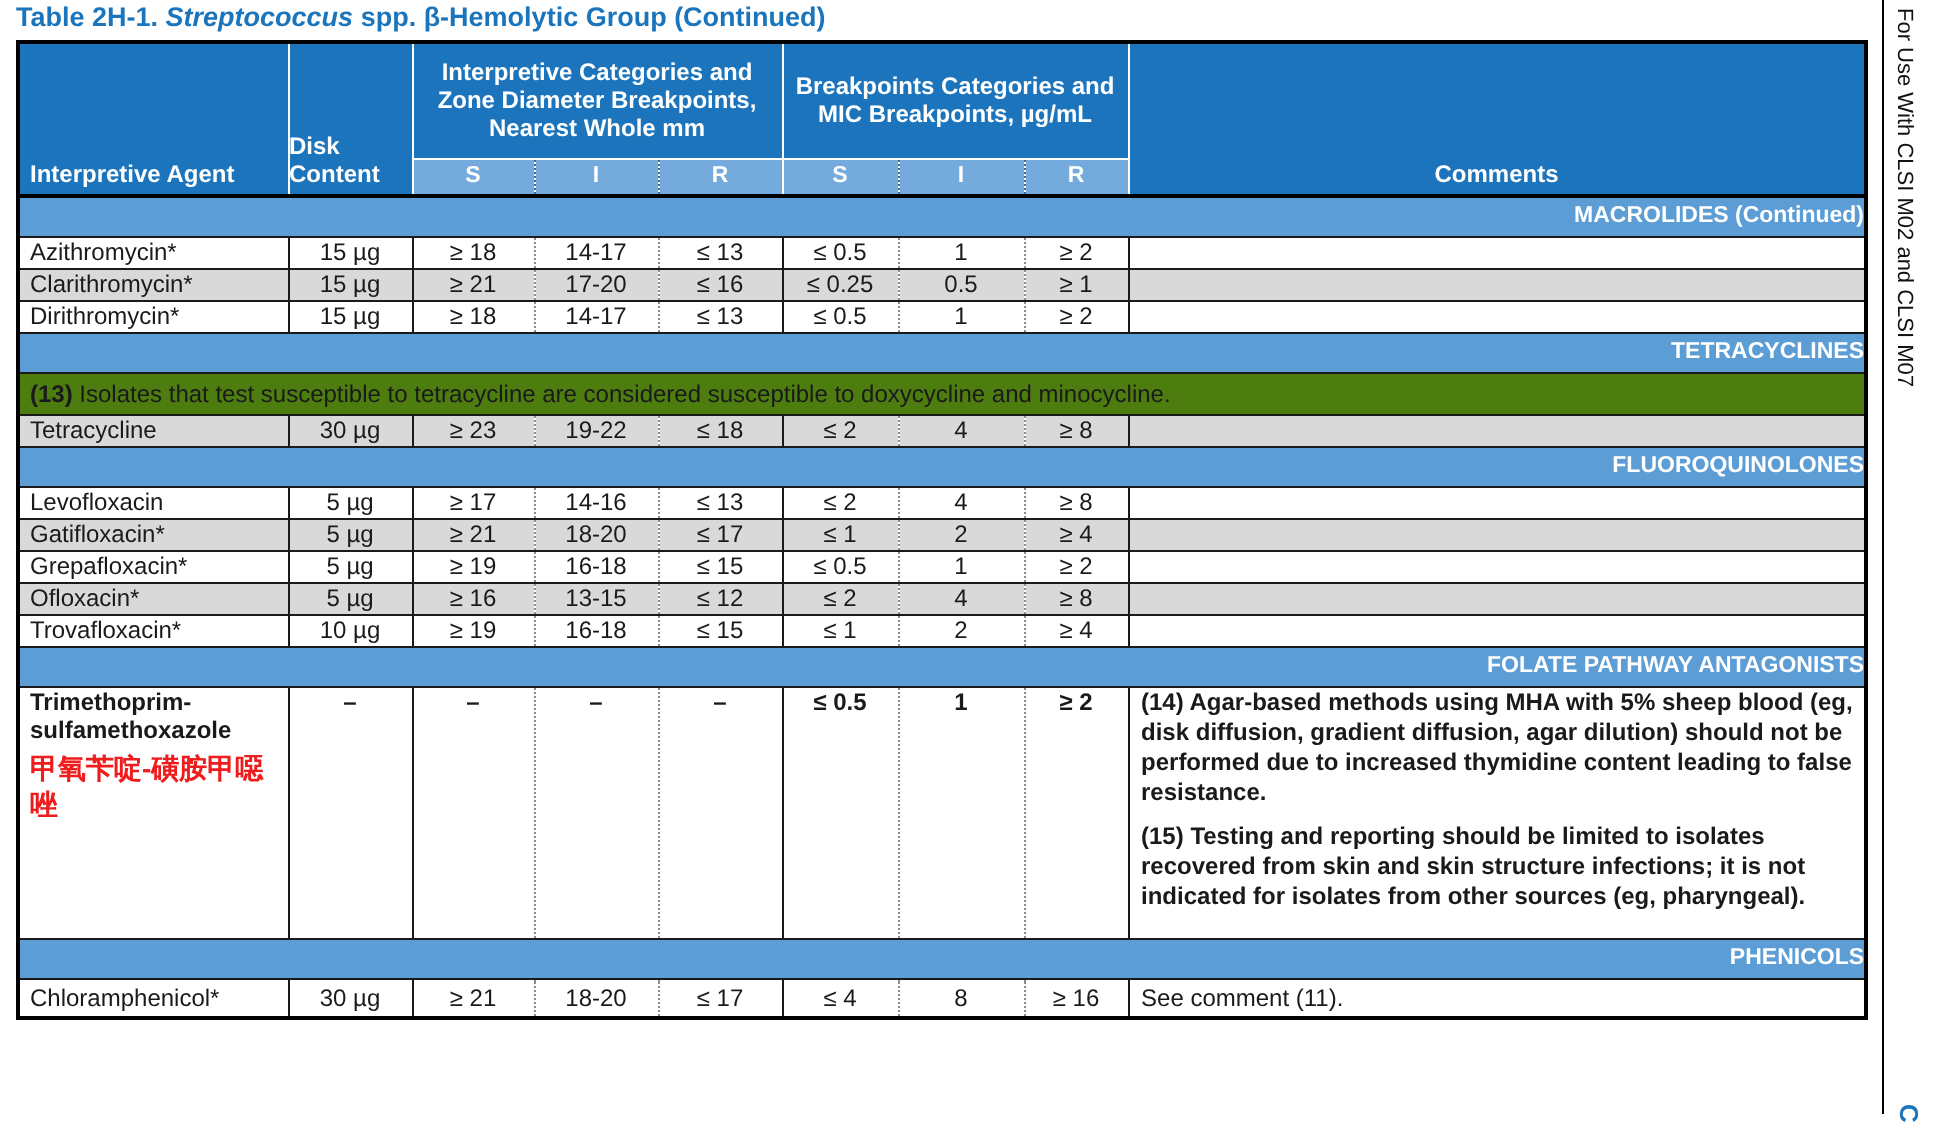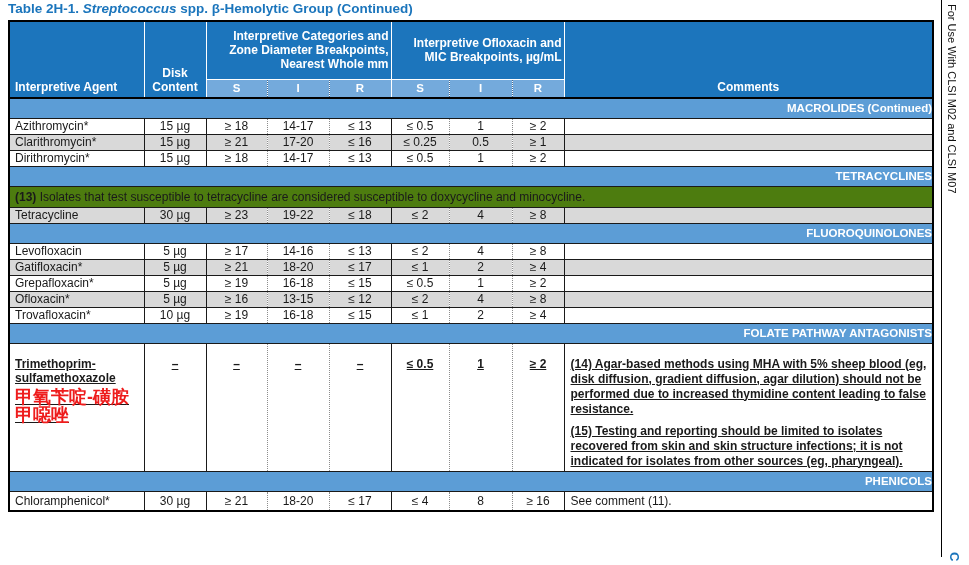--- a/index.html
+++ b/index.html
@@ -32,22 +32,22 @@
   th,td{padding:0;font-size:12px;line-height:14px;overflow:hidden;}
 
   
   thead th{
     background:var(--header-blue);color:#fff;font-weight:bold;
     border:1px solid #fff;
   }
   tr.hdr-top{height:58px;}
   tr.hdr-sir{height:19px;}
   th.h-agent{vertical-align:bottom;text-align:left;padding:0 0 3px 5px;border-bottom:2px solid #000;}
-  th.h-disk{vertical-align:bottom;text-align:center;padding-bottom:3px;border-bottom:2px solid #000;}
-  th.h-group{vertical-align:middle;text-align:right;padding:2px 2px;}
+  th.h-disk{vertical-align:bottom;text-align:left;padding-bottom:3px;border-bottom:2px solid #000;}
+  th.h-group{vertical-align:middle;text-align:center;padding:2px 2px;}
   th.h-comments{vertical-align:bottom;text-align:center;padding-bottom:3px;border-bottom:2px solid #000;margin-left:41px;}
   tr.hdr-sir th{
     background:var(--subheader-blue);text-align:center;vertical-align:middle;
     font-size:11.5px;border:1px solid #fff;border-bottom:2px solid #000;
   }
   tr.hdr-sir th.sir-s{border-right:1px dotted #46698e;}
   tr.hdr-sir th.sir-i{border-left:1px dotted #46698e;border-right:1px dotted #46698e;}
   tr.hdr-sir th.sir-r{border-left:1px dotted #46698e;}
 
   
@@ -64,23 +64,23 @@
   td.val{text-align:center;}
   td.c-disk{border-right:1px solid var(--line-dark);}
   td.c-zs,td.c-zi{border-right:1px dotted var(--dot-gray);}
   td.c-zr{border-right:1px solid var(--line-dark);}
   td.c-ms,td.c-mi{border-right:1px dotted var(--dot-gray);}
   td.c-mr{border-right:1px solid var(--line-dark);}
   td.c-comment{text-align:left;padding:2px 5px 2px 6px;}
   tr.stripe td{background:var(--stripe-gray);}
   tr.bold-row td{font-weight:bold;}
   tr.tall{height:126px;}
-  tr.tall td{vertical-align:top;padding-top:13px;text-decoration:underline;}
+  tr.tall td{vertical-align:top;padding-top:0;}
   .agent-name{line-height:14px;}
-  .cjk-red{color:var(--cjk-red);font-weight:bold;font-size:18px;line-height:18px;margin-top:3px;}
+  .cjk-red{color:var(--cjk-red);font-weight:bold;font-size:14px;line-height:18px;margin-top:3px;}
   td.c-comment p{margin:0 0 7px 0;line-height:15px;}
   td.c-comment p:last-child{margin-bottom:0;}
 
   
   .side-rule{position:absolute;left:941px;top:0;width:1px;height:557px;background:#000;}
   .side-text{
     position:absolute;left:946px;top:4px;
     writing-mode:vertical-rl;font-size:11px;color:#111;white-space:nowrap;
   }
   .corner-glyph{
@@ -105,21 +105,21 @@
     <col style="width:58px">
       <col style="width:63px">
       <col style="width:52px">
     <col style="width:369px">
   </colgroup>
   <thead>
     <tr class="hdr-top">
       <th class="h-agent" rowspan="2">Interpretive Agent</th>
       <th class="h-disk" rowspan="2">Disk Content</th>
       <th class="h-group" colspan="3">Interpretive Categories and Zone Diameter Breakpoints, Nearest Whole mm</th>
-      <th class="h-group" colspan="3">Interpretive Ofloxacin and MIC Breakpoints, µg/mL</th>
+      <th class="h-group" colspan="3">Breakpoints Categories and MIC Breakpoints, µg/mL</th>
       <th class="h-comments" rowspan="2">Comments</th>
     </tr>
     <tr class="hdr-sir">
       <th class="sir-s">S</th>
       <th class="sir-i">I</th>
       <th class="sir-r">R</th>
       <th class="sir-s">S</th>
       <th class="sir-i">I</th>
       <th class="sir-r">R</th>
     </tr>

